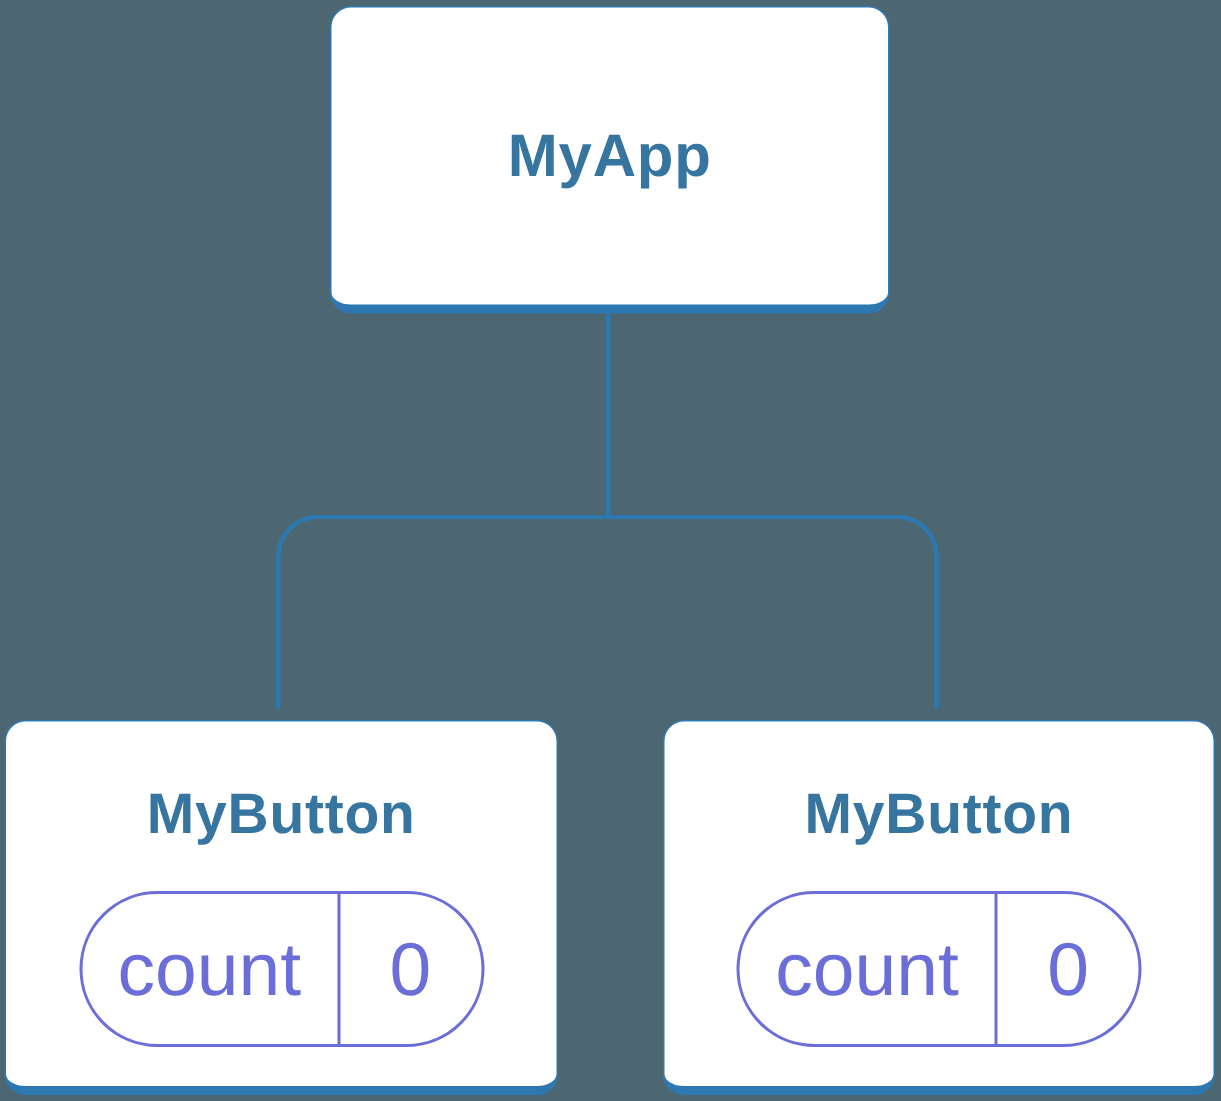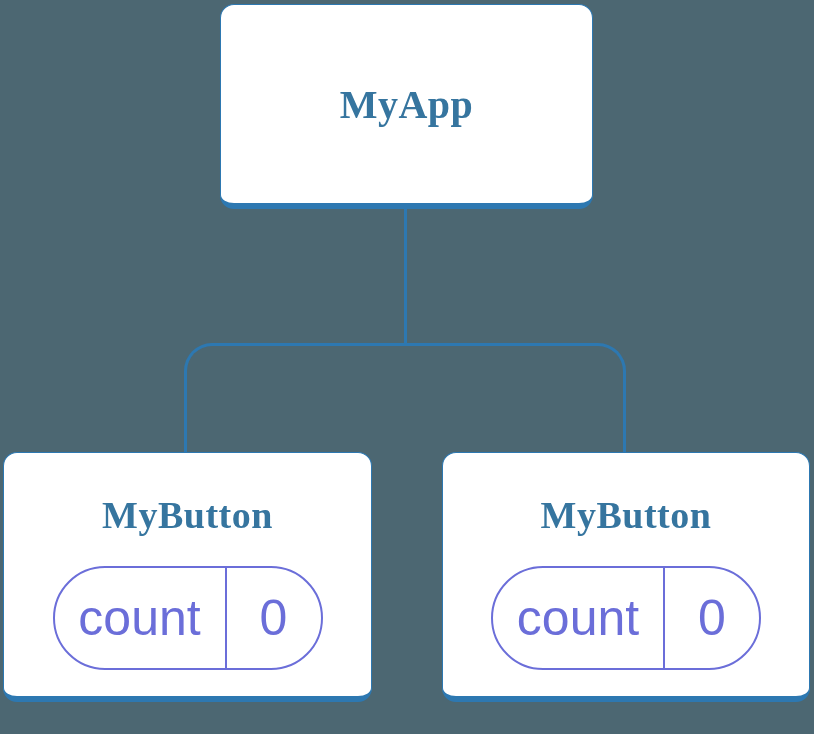--- a/index.html
+++ b/index.html
@@ -30,40 +30,39 @@
   }
   .root-card {
     left: 220px; top: 4px;
     width: 373px; height: 205px;
     display: flex; align-items: center; justify-content: center;
   }
   .node-label {
     color: var(--node-label);
     font-weight: bold;
     letter-spacing: 0.5px;
-    font-family: Liberation Serif, serif;
   }
   .root-card .node-label { font-size: 40px; }
   .connector-trunk {
     position: absolute;
     left: 404px; top: 209px;
     width: 3px; height: 134px;
     background: var(--connector);
   }
   .connector-bracket {
     position: absolute;
     left: 184px; top: 343px;
     width: 442px; height: 129px;
     border-top: 3px solid var(--connector);
     border-left: 3px solid var(--connector);
     border-right: 3px solid var(--connector);
     border-radius: 28px 28px 0 0;
   }
   .child-card {
-    top: 452px;
+    top: 480px;
     width: 369px; height: 250px;
     display: flex; flex-direction: column; align-items: center;
   }
   .child-card.left  { left: 3px; }
   .child-card.right { left: 442px; width: 368px; }
   .child-card .node-label {
     margin-top: 38px;
     font-size: 38px;
     line-height: 48px;
   }

